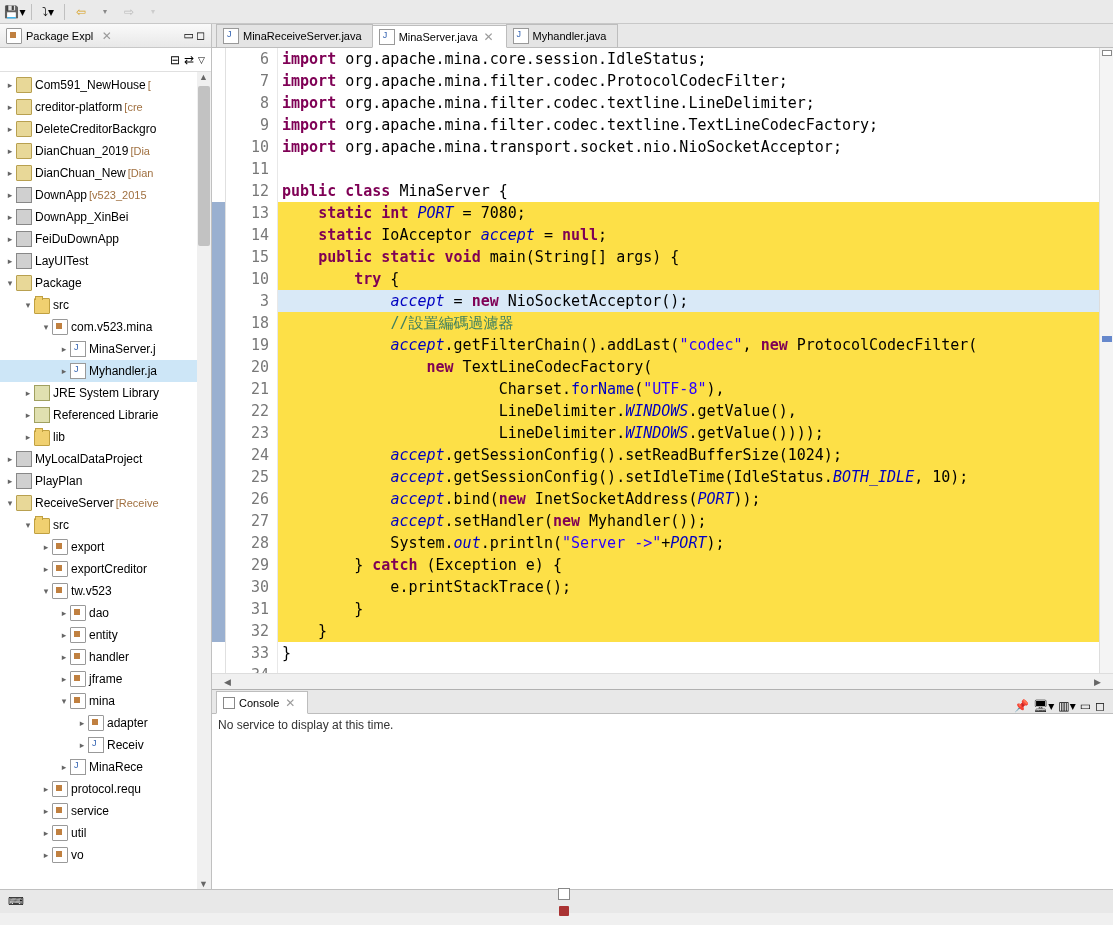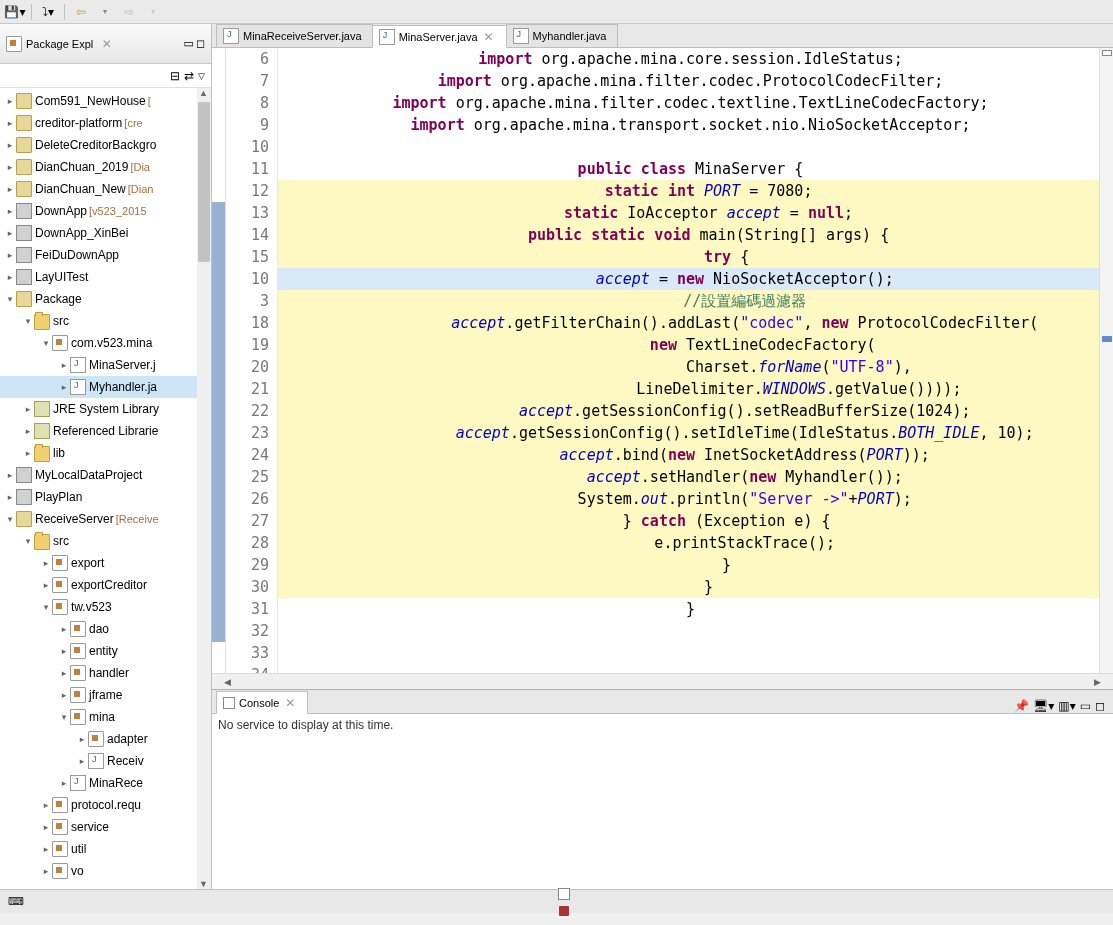--- a/index.html
+++ b/index.html
@@ -2,21 +2,21 @@
 <html><head>
 <meta charset="utf-8">
 <style>
   * { margin: 0; padding: 0; box-sizing: border-box; }
   body { font-family: "Segoe UI", Tahoma, sans-serif; font-size: 12px; background: #f0f0f0; color: #000; width: 1113px; height: 925px; overflow: hidden; }
   .toolbar { height: 24px; background: #eaeaea; border-bottom: 1px solid #c8c8c8; display: flex; align-items: center; padding: 0 4px; gap: 2px; }
   .toolbar .tb-btn { width: 22px; height: 20px; display: inline-flex; align-items: center; justify-content: center; cursor: pointer; }
   .toolbar .sep { width: 1px; height: 16px; background: #c0c0c0; margin: 0 3px; }
   .main { display: flex; height: 865px; }
   .left { width: 212px; background: #fff; border-right: 1px solid #c0c0c0; display: flex; flex-direction: column; }
-  .left-header { height: 40px; background: linear-gradient(#fafafa,#e8e8e8); border-bottom: 1px solid #c8c8c8; display: flex; align-items: center; padding: 0 6px; position: relative; }
+  .left-header { height: 24px; background: linear-gradient(#fafafa,#e8e8e8); border-bottom: 1px solid #c8c8c8; display: flex; align-items: center; padding: 0 6px; position: relative; }
   .left-header .title { flex: 1; font-size: 11px; }
   .left-header .view-icons { display:flex; gap:2px; }
   .left-subtoolbar { height: 24px; border-bottom: 1px solid #e0e0e0; display:flex; justify-content:flex-end; align-items:center; padding:0 6px; gap:4px; }
   .tree { flex: 1; overflow-y: auto; overflow-x: hidden; font-size: 12px; padding: 2px 0; position: relative; }
   .tree-item { display: flex; align-items: center; height: 22px; white-space: nowrap; cursor: pointer; padding-right: 4px; }
   .tree-item.selected { background: #cde6f7; }
   .tree-item .twisty { width: 12px; text-align: center; color: #666; font-size: 9px; }
   .tree-item .icon { width: 16px; height: 16px; margin-right: 3px; flex-shrink: 0; }
   .tree-item .decor { color: #a07040; font-size: 11px; margin-left: 2px; }
   .tree-scrollbar { position:absolute; right:0; top:0; width:14px; height:100%; background:#f0f0f0; }
@@ -25,27 +25,27 @@
   .editor-tabs { height: 24px; background: #e8e8e8; border-bottom: 1px solid #bdbdbd; display: flex; align-items: flex-end; padding-left: 4px; }
   .editor-tab { height: 23px; display: flex; align-items: center; padding: 0 10px 0 6px; font-size: 11px; border: 1px solid #bdbdbd; border-bottom: none; background: #e4e4e4; margin-right: -1px; cursor: pointer; }
   .editor-tab.active { background: #fff; border-bottom: 1px solid #fff; position: relative; top: 1px; }
   .editor { flex: 1; display: flex; font-family: Consolas, monospace; font-size: 15px; line-height: 22px; overflow: hidden; position: relative; }
   .gutter { width: 52px; background: #fff; border-right: 1px solid #e8e8e8; text-align: right; color: #787878; padding: 0 8px 0 0; user-select: none; }
   .gutter .ln { height: 22px; }
   .marker-strip { width: 14px; background: #fff; border-right: 1px solid #e0e0e0; }
   .marker-strip .mark { height: 22px; }
   .marker-strip .mark.blue { background: #9ab0d0; }
   .code { flex: 1; overflow: auto; }
-  .code-line { height: 22px; white-space: pre; padding-left: 4px; text-align: center; }
-  .bg-green { background: #fef9c3; }
+  .code-line { height: 22px; white-space: pre; padding-left: 4px; }
+  .bg-green { background: #fde047; }
   .bg-hl { background: #d9e9f7; }
   .kw { color: #7f0055; font-weight: bold; }
   .str { color: #2a00ff; }
   .cmt { color: #3f7f5f; }
-  .fld { color: #0000c0; font-style: italic; }
+  .fld { color: #0000c0; }
   .sfld { color: #0000c0; font-style: italic; }
   .overview-ruler { width: 14px; background: #f4f4f4; border-left: 1px solid #ddd; position: relative; }
   .overview-ruler .sq { position:absolute; width:10px; height:6px; left:2px; }
   .h-sb { height: 16px; background:#f0f0f0; border-top:1px solid #ddd; display:flex; align-items:center; padding:0 12px; }
   .console-container { height: 200px; border-top: 1px solid #b0b0b0; display:flex; flex-direction:column; background:#fff; }
   .console-tabs { height: 24px; background: #e8e8e8; border-bottom:1px solid #bdbdbd; display:flex; align-items:flex-end; padding-left:4px; }
   .console-tabs .right-tools { margin-left:auto; display:flex; align-items:center; gap:4px; padding-right:8px; }
   .console-body { flex:1; padding:4px 6px; font-size:12px; color:#333; }
   .status-bar { height: 24px; background:#e8e8e8; border-top:1px solid #c0c0c0; display:flex; align-items:center; padding:0 8px; font-size:11px; position: relative; }
   .status-bar .right { margin-left:auto; display:flex; gap:6px; align-items:center; }
@@ -364,33 +364,35 @@
           <div class="ln">29</div>
           <div class="ln">30</div>
           <div class="ln">31</div>
           <div class="ln">32</div>
           <div class="ln">33</div>
           <div class="ln">34</div>
         </div>
       <div class="code" id="code">
           <div class="code-line"><span class="kw">import</span> org.apache.mina.core.session.IdleStatus;</div>
           <div class="code-line"><span class="kw">import</span> org.apache.mina.filter.codec.ProtocolCodecFilter;</div>
+          <div class="code-line"><span class="kw">import</span> org.apache.mina.filter.codec.textline.LineDelimiter;</div>
           <div class="code-line"><span class="kw">import</span> org.apache.mina.filter.codec.textline.TextLineCodecFactory;</div>
           <div class="code-line"><span class="kw">import</span> org.apache.mina.transport.socket.nio.NioSocketAcceptor;</div>
           <div class="code-line"></div>
           <div class="code-line"><span class="kw">public class</span> MinaServer {</div>
           <div class="code-line bg-green">    <span class="kw">static int</span> <span class="sfld">PORT</span> = 7080;</div>
           <div class="code-line bg-green">    <span class="kw">static</span> IoAcceptor <span class="sfld">accept</span> = <span class="kw">null</span>;</div>
           <div class="code-line bg-green">    <span class="kw">public static void</span> main(String[] args) {</div>
           <div class="code-line bg-green">        <span class="kw">try</span> {</div>
           <div class="code-line bg-hl">            <span class="sfld">accept</span> = <span class="kw">new</span> NioSocketAcceptor();</div>
           <div class="code-line bg-green">            <span class="cmt">//設置編碼過濾器</span></div>
           <div class="code-line bg-green">            <span class="sfld">accept</span>.getFilterChain().addLast(<span class="str">"codec"</span>, <span class="kw">new</span> ProtocolCodecFilter(</div>
           <div class="code-line bg-green">                <span class="kw">new</span> TextLineCodecFactory(</div>
           <div class="code-line bg-green">                        Charset.<span class="fld">forName</span>(<span class="str">"UTF-8"</span>),</div>
+          <div class="code-line bg-green">                        LineDelimiter.<span class="sfld">WINDOWS</span>.getValue(),</div>
           <div class="code-line bg-green">                        LineDelimiter.<span class="sfld">WINDOWS</span>.getValue())));</div>
           <div class="code-line bg-green">            <span class="sfld">accept</span>.getSessionConfig().setReadBufferSize(1024);</div>
           <div class="code-line bg-green">            <span class="sfld">accept</span>.getSessionConfig().setIdleTime(IdleStatus.<span class="sfld">BOTH_IDLE</span>, 10);</div>
           <div class="code-line bg-green">            <span class="sfld">accept</span>.bind(<span class="kw">new</span> InetSocketAddress(<span class="sfld">PORT</span>));</div>
           <div class="code-line bg-green">            <span class="sfld">accept</span>.setHandler(<span class="kw">new</span> Myhandler());</div>
           <div class="code-line bg-green">            System.<span class="sfld">out</span>.println(<span class="str">"Server -&gt;"</span>+<span class="sfld">PORT</span>);</div>
           <div class="code-line bg-green">        } <span class="kw">catch</span> (Exception e) {</div>
           <div class="code-line bg-green">            e.printStackTrace();</div>
           <div class="code-line bg-green">        }</div>
           <div class="code-line bg-green">    }</div>

